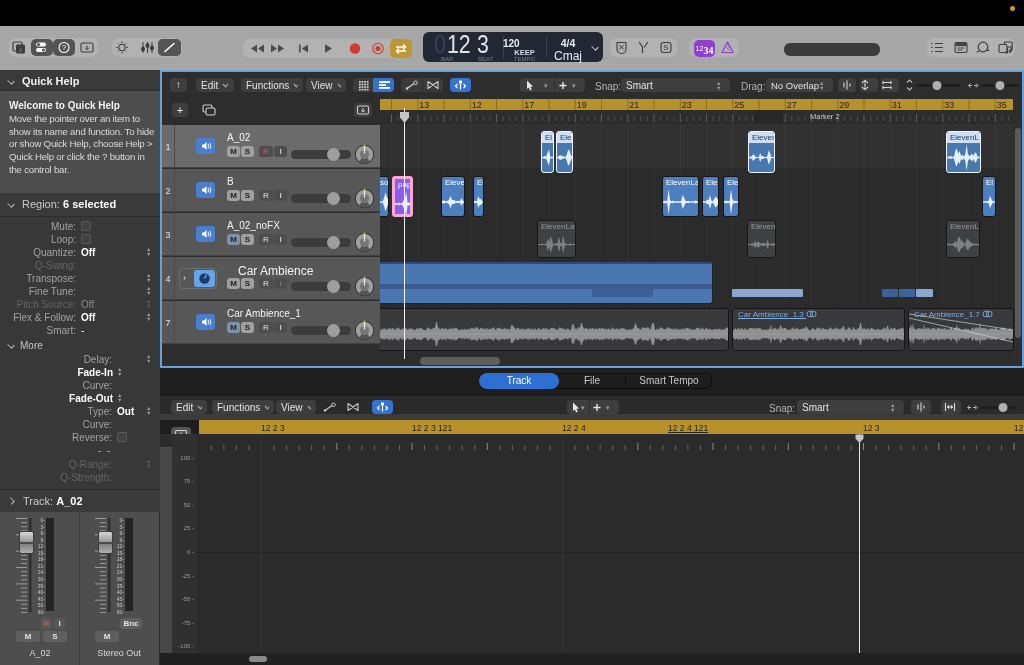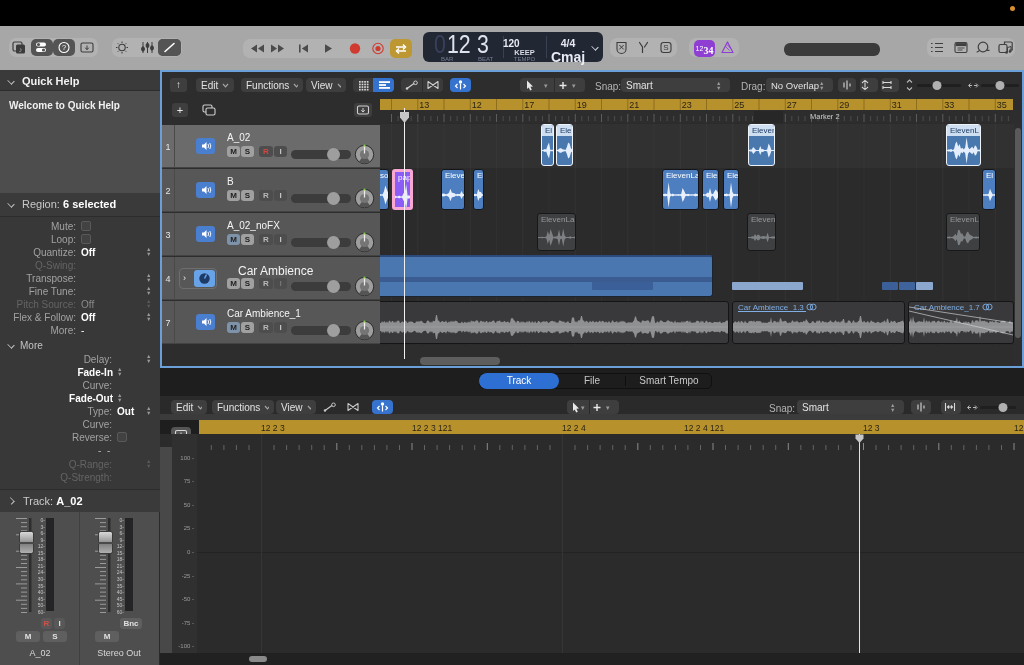--- a/index.html
+++ b/index.html
@@ -73,21 +73,21 @@
 <div class="abs" style="left:447px;top:30.5px;color:#dfe3ee;font-size:26px;line-height:26px;transform:scaleX(0.82);transform-origin:0 0;">12</div>
 <div class="abs" style="left:477px;top:30.5px;color:#dfe3ee;font-size:26px;line-height:26px;transform:scaleX(0.82);transform-origin:0 0;">3</div>
 <div class="abs" style="left:441px;top:56px;color:#767d92;font-size:6px;">BAR</div>
 <div class="abs" style="left:478px;top:56px;color:#767d92;font-size:6px;">BEAT</div>
 <div class="abs" style="left:503px;top:36px;width:1px;height:22px;background:#3a4152;"></div>
 <div class="abs" style="left:503px;top:38px;width:43px;text-align:left;color:#e8ebf4;font-size:10px;font-weight:bold;">120</div>
 <div class="abs" style="left:503px;top:48px;width:43px;text-align:center;color:#d8dce8;font-size:7.5px;font-weight:bold;">KEEP</div>
 <div class="abs" style="left:503px;top:56px;width:43px;text-align:center;color:#767d92;font-size:6px;">TEMPO</div>
 <div class="abs" style="left:546px;top:36px;width:1px;height:22px;background:#3a4152;"></div>
 <div class="abs" style="left:546px;top:37px;width:44px;text-align:center;color:#e8ebf4;font-size:10.5px;font-weight:bold;">4/4</div>
-<div class="abs" style="left:546px;top:49px;width:44px;text-align:center;color:#e8ebf4;font-size:14px;font-weight:bold;">Cmaj</div>
+<div class="abs" style="left:546px;top:49px;width:44px;text-align:center;color:#e8ebf4;font-size:12px;font-weight:normal;">Cmaj</div>
 <div class="abs" style="left:592px;top:44px;width:6px;height:6px;border-right:1.6px solid #d8dce6;border-bottom:1.6px solid #d8dce6;transform:rotate(45deg) scaleY(0.75);"></div>
 <div class="abs" style="left:610px;top:38px;width:67px;height:19px;background:#b2b2b2;border-radius:7px;"></div>
 <svg class="abs" style="left:610px;top:38px" width="67" height="19" viewBox="0 0 67 19">
 <path d="M7 4.5h9v6.5a4.5 4.5 0 0 1-9 0z" fill="none" stroke="#3c3c3c" stroke-width="1.1"></path>
 <path d="M9.3 7l4.4 4.4M13.7 7l-4.4 4.4" stroke="#3c3c3c" stroke-width="1"></path>
 <path d="M29.5 4.5l3 4.5v5.5M37.5 4.5l-3 4.5" stroke="#3c3c3c" stroke-width="1.2" fill="none" stroke-linecap="round"></path>
 <rect x="51" y="4.5" width="10" height="10" rx="2.5" fill="none" stroke="#3c3c3c" stroke-width="1.1"></rect>
 <text x="56" y="12.2" font-size="8" fill="#3c3c3c" text-anchor="middle">S</text>
 </svg>
 <div class="abs" style="left:689px;top:38px;width:50px;height:19px;background:#b2b2b2;border-radius:7px;"></div>
@@ -112,20 +112,21 @@
 <path d="M80.5 14.5v-5l3.5-1v5" stroke="#3f3f3f" stroke-width="1" fill="none"></path>
 <circle cx="79.5" cy="14.5" r="1.3" fill="#3f3f3f"></circle>
       <circle cx="83" cy="13.5" r="1.3" fill="#3f3f3f"></circle>
 </svg>
 <div class="abs" style="left:0;top:70px;width:160px;height:595px;background:#383838;"></div>
 <div class="abs" style="left:0;top:70px;width:160px;height:21px;background:#3a3a3a;border-bottom:1px solid #2c2c2c;"></div>
 <div class="abs cvd" style="left:8px;top:78px;"></div>
 <div class="abs" style="left:22px;top:75px;color:#f2f2f2;font-size:11px;font-weight:bold;">Quick Help</div>
 <div class="abs" style="left:0;top:91px;width:160px;height:102px;background:#4d4d4d;"></div>
 <div class="abs" style="left:9px;top:100px;color:#f0f0f0;font-size:10px;font-weight:bold;">Welcome to Quick Help</div>
+<div class="abs" style="left:9px;top:113px;width:152px;color:#dadada;font-size:9.7px;letter-spacing:-0.25px;line-height:12.7px;">Move the pointer over an item to<br>show its name and function. To hide<br>or show Quick Help, choose Help &gt;<br>Quick Help or click the ? button in<br>the control bar.</div>
 <div class="abs" style="left:0;top:193px;width:160px;height:24px;background:#3a3a3a;border-bottom:1px solid #2c2c2c;"></div>
 <div class="abs cvd" style="left:8px;top:201px;"></div>
 <div class="abs" style="left:22px;top:198px;color:#c9c9c9;font-size:11px;">Region: <span style="color:#fff;font-weight:bold;">6 selected</span></div>
 <div class="abs" style="left:0;top:220.5px;width:76px;text-align:right;color:#a2a2a2;font-size:10px;">Mute:</div>
     <div class="abs" style="left:81px;top:221.0px;width:10px;height:10px;background:#424242;border:1px solid #595959;border-radius:2px;"></div>
 <div class="abs" style="left:0;top:233.5px;width:76px;text-align:right;color:#a2a2a2;font-size:10px;">Loop:</div>
     <div class="abs" style="left:81px;top:234.0px;width:10px;height:10px;background:#424242;border:1px solid #595959;border-radius:2px;"></div>
 <div class="abs" style="left:0;top:246.5px;width:76px;text-align:right;color:#a2a2a2;font-size:10px;">Quantize:</div>
     <div class="abs" style="left:81px;top:246.5px;color:#ffffff;font-size:10px;font-weight:bold;">Off</div>
     <div class="abs" style="left:146px;top:247.0px;color:#9a9a9a;font-size:5.5px;line-height:4.5px;">▲<br>▼</div>
@@ -133,21 +134,21 @@
 <div class="abs" style="left:0;top:272.5px;width:76px;text-align:right;color:#a2a2a2;font-size:10px;">Transpose:</div>
     <div class="abs" style="left:146px;top:273.0px;color:#9a9a9a;font-size:5.5px;line-height:4.5px;">▲<br>▼</div>
 <div class="abs" style="left:0;top:285.5px;width:76px;text-align:right;color:#a2a2a2;font-size:10px;">Fine Tune:</div>
     <div class="abs" style="left:146px;top:286.0px;color:#9a9a9a;font-size:5.5px;line-height:4.5px;">▲<br>▼</div>
 <div class="abs" style="left:0;top:298.5px;width:76px;text-align:right;color:#646464;font-size:10px;">Pitch Source:</div>
     <div class="abs" style="left:81px;top:298.5px;color:#8a8a8a;font-size:10px;font-weight:normal;">Off</div>
     <div class="abs" style="left:146px;top:299.0px;color:#5a5a5a;font-size:5.5px;line-height:4.5px;">▲<br>▼</div>
 <div class="abs" style="left:0;top:311.5px;width:76px;text-align:right;color:#a2a2a2;font-size:10px;">Flex &amp; Follow:</div>
     <div class="abs" style="left:81px;top:311.5px;color:#ffffff;font-size:10px;font-weight:bold;">Off</div>
     <div class="abs" style="left:146px;top:312.0px;color:#9a9a9a;font-size:5.5px;line-height:4.5px;">▲<br>▼</div>
-<div class="abs" style="left:0;top:324.5px;width:76px;text-align:right;color:#a2a2a2;font-size:10px;">More:</div>
+<div class="abs" style="left:0;top:324.5px;width:76px;text-align:right;color:#a2a2a2;font-size:10px;">Smart:</div>
     <div class="abs" style="left:81px;top:324.5px;color:#ffffff;font-size:10px;font-weight:normal;">-</div>
 <div class="abs cvd" style="left:8px;top:342px;"></div>
 <div class="abs" style="left:20px;top:340px;color:#c2c2c2;font-size:10px;">More</div>
 <div class="abs" style="left:0;top:353.5px;width:112px;text-align:right;color:#a2a2a2;font-size:10px;">Delay:</div>
     <div class="abs" style="left:146px;top:354.0px;color:#9a9a9a;font-size:5.5px;line-height:4.5px;">▲<br>▼</div>
 <div class="abs" style="left:0;top:366.5px;width:113px;text-align:right;color:#fff;font-size:10px;font-weight:bold;">Fade-In</div>
 <div class="abs" style="left:117px;top:367px;color:#9a9a9a;font-size:5.5px;line-height:4.5px;">▲<br>▼</div>
 <div class="abs" style="left:0;top:379.5px;width:112px;text-align:right;color:#a2a2a2;font-size:10px;">Curve:</div>
 <div class="abs" style="left:0;top:392.5px;width:113px;text-align:right;color:#fff;font-size:10px;font-weight:bold;">Fade-Out</div>
 <div class="abs" style="left:117px;top:393px;color:#9a9a9a;font-size:5.5px;line-height:4.5px;">▲<br>▼</div>
@@ -639,21 +640,21 @@
 <div class="abs" style="left:274px;top:322px;width:13px;height:11px;background:#4d4d4d;border-radius:3px;color:#c8c8c8;font-size:8px;font-weight:bold;text-align:center;line-height:11px;">I</div>
 <div class="abs" style="left:291px;top:326px;width:60px;height:9px;background:#3c3c3c;border-radius:4.5px;"></div>
 <div class="abs" style="left:327px;top:324px;width:13px;height:13px;background:#9e9e9e;border-radius:50%;"></div>
 <svg class="abs" style="left:354px;top:320px" width="21" height="21">
       <circle cx="10.5" cy="10.5" r="9.2" fill="#9e9e9e" stroke="#2c2c2c" stroke-width="1"></circle>
       <path d="M10.5 10.5 L5 17.5 A 9.2 9.2 0 0 0 16 17.5z" fill="#555555"></path>
       <circle cx="10.5" cy="10.5" r="4.6" fill="#757575"></circle>
       <path d="M10.5 9.5V1.8" stroke="#ececec" stroke-width="1.3"></path>
       <circle cx="10.5" cy="1.6" r="1.1" fill="#8ad14c"></circle>
     </svg>
-<div class="abs" style="left:380px;top:123px;width:634px;height:222px;overflow:hidden;">
+<div class="abs" style="left:380px;top:130px;width:634px;height:222px;overflow:hidden;">
 <div class="abs" style="left:161px;top:1px;width:13px;height:42px;background:#4878ae;border:1.2px solid #eef3fa;border-radius:3px;overflow:hidden;">
         <div style="position:absolute;left:0;top:0;width:100%;height:11px;background:#cfdff2;"></div>
         <div style="position:absolute;left:3px;top:0.5px;color:#16365e;font-size:8px;white-space:nowrap;">El</div>
         <div style="position:absolute;left:0;top:11px;width:13px;height:29px;">
           <svg width="13" height="29" style="position:absolute;left:0;top:0">
             <polygon points="0.0,13.9 1.4,13.7 2.8,13.1 4.2,13.6 5.6,9.4 7.0,6.5 8.4,13.9 9.8,13.8 11.2,13.6 12.6,13.4 12.6,15.6 11.2,15.4 9.8,15.2 8.4,15.1 7.0,22.5 5.6,19.6 4.2,15.4 2.8,15.9 1.4,15.3 0.0,15.1" fill="#e4eefc"></polygon>
             <rect x="0" y="14.0" width="13" height="1" fill="#e4eefc" opacity="0.8"></rect>
           </svg>
         </div>
       </div>
@@ -903,21 +904,21 @@
 </svg>
 <div class="abs" style="left:171px;top:427px;width:20px;height:15px;background:#555;border-radius:4px;"></div>
 <svg class="abs" style="left:171px;top:427px" width="20" height="15" viewBox="0 0 20 15">
 <rect x="4.5" y="3.5" width="11" height="8" rx="1.5" fill="none" stroke="#d8d8d8" stroke-width="1.1"></rect>
 <path d="M10 5.5v3.5M8.4 7.4l1.6 1.8 1.6-1.8" stroke="#d8d8d8" stroke-width="1" fill="none"></path>
 </svg>
 <div class="abs" style="left:199px;top:420px;width:825px;height:14px;background:#b6912c;"></div>
 <div class="abs" style="left:261px;top:422.5px;color:#2b2413;font-size:8.5px;white-space:nowrap;">12 2 3</div>
 <div class="abs" style="left:412px;top:422.5px;color:#2b2413;font-size:8.5px;white-space:nowrap;">12 2 3 121</div>
 <div class="abs" style="left:562px;top:422.5px;color:#2b2413;font-size:8.5px;white-space:nowrap;">12 2 4</div>
-<div class="abs" style="left:684px;top:422.5px;color:#2b2413;font-size:8.5px;white-space:nowrap;">12 2 4 121</div>
+<div class="abs" style="left:668px;top:422.5px;color:#2b2413;font-size:8.5px;white-space:nowrap;text-decoration:underline;">12 2 4 121</div>
 <div class="abs" style="left:863px;top:422.5px;color:#2b2413;font-size:8.5px;white-space:nowrap;text-align:right;">12 3</div>
 <div class="abs" style="left:1014px;top:422.5px;color:#2b2413;font-size:8.5px;white-space:nowrap;">12 3 1</div>
 <div class="abs" style="left:160px;top:434px;width:864px;height:219px;background:#2b2b2b;"></div>
 <div class="abs" style="left:160px;top:447px;width:12px;height:206px;background:#484848;"></div>
 <div class="abs" style="left:172px;top:434px;width:25px;height:219px;background:#303030;"></div>
 <svg class="abs" style="left:197px;top:440px" width="827" height="12" viewBox="0 0 827 12">
       <rect x="13.8" y="5" width="1" height="5" fill="#646464"></rect>
       <rect x="26.4" y="5" width="1" height="5" fill="#646464"></rect>
       <rect x="38.9" y="5" width="1" height="5" fill="#646464"></rect>
       <rect x="51.5" y="5" width="1" height="5" fill="#646464"></rect>

